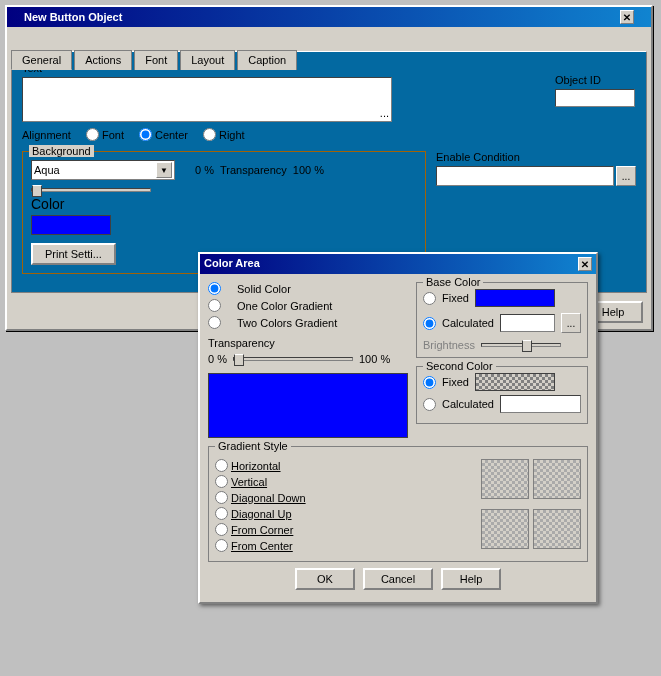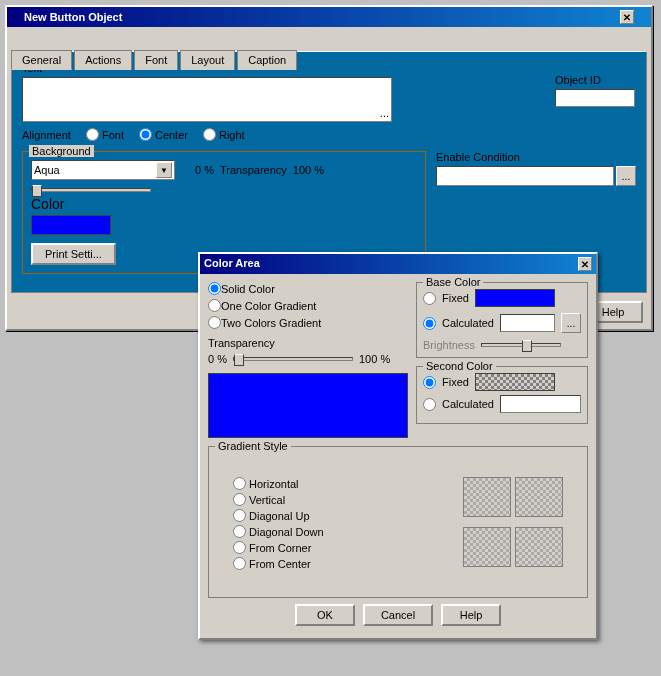--- a/index.html
+++ b/index.html
@@ -237,21 +237,21 @@
       display: flex;
       gap: 8px;
     }
     .color-type-section {
       flex: 0 0 140px;
     }
     .color-type-section .radio-group {
       margin-bottom: 4px;
       display: flex;
       align-items: center;
-      gap: 0;
+      gap: 16px;
     }
     .base-color-section {
       flex: 1;
       border: 1px solid #808080;
       padding: 6px;
       position: relative;
     }
     .section-legend {
       position: absolute;
       top: -7px;
@@ -352,23 +352,24 @@
     .calc-input2 {
       background: white;
       border: 1px solid #808080;
       border-top-color: #404040;
       border-left-color: #404040;
       flex: 1;
       height: 18px;
     }
     .gradient-style-section {
       border: 1px solid #808080;
-      padding: 24px;
+      padding: 6px;
       position: relative;
       margin-top: 8px;
+      text-decoration: underline;
     }
     .gradient-grid {
       display: flex;
       gap: 6px;
       margin-top: 6px;
     }
     .gradient-radios {
       flex: 1;
     }
     .gradient-radios .radio-group {
@@ -583,25 +584,25 @@
           <div class="radio-group">
             <input type="radio" name="gradstyle" style="">
             <label>Horizontal</label>
           </div>
           <div class="radio-group">
             <input type="radio" name="gradstyle" style="">
             <label>Vertical</label>
           </div>
           <div class="radio-group">
             <input type="radio" name="gradstyle" style="">
-            <label>Diagonal Up</label>
+            <label>Diagonal Down</label>
           </div>
           <div class="radio-group">
             <input type="radio" name="gradstyle" style="">
-            <label>Diagonal Down</label>
+            <label>Diagonal Up</label>
           </div>
           <div class="radio-group">
             <input type="radio" name="gradstyle" style="">
             <label>From Corner</label>
           </div>
           <div class="radio-group">
             <input type="radio" name="gradstyle" style="">
             <label>From Center</label>
           </div>
         </div>

